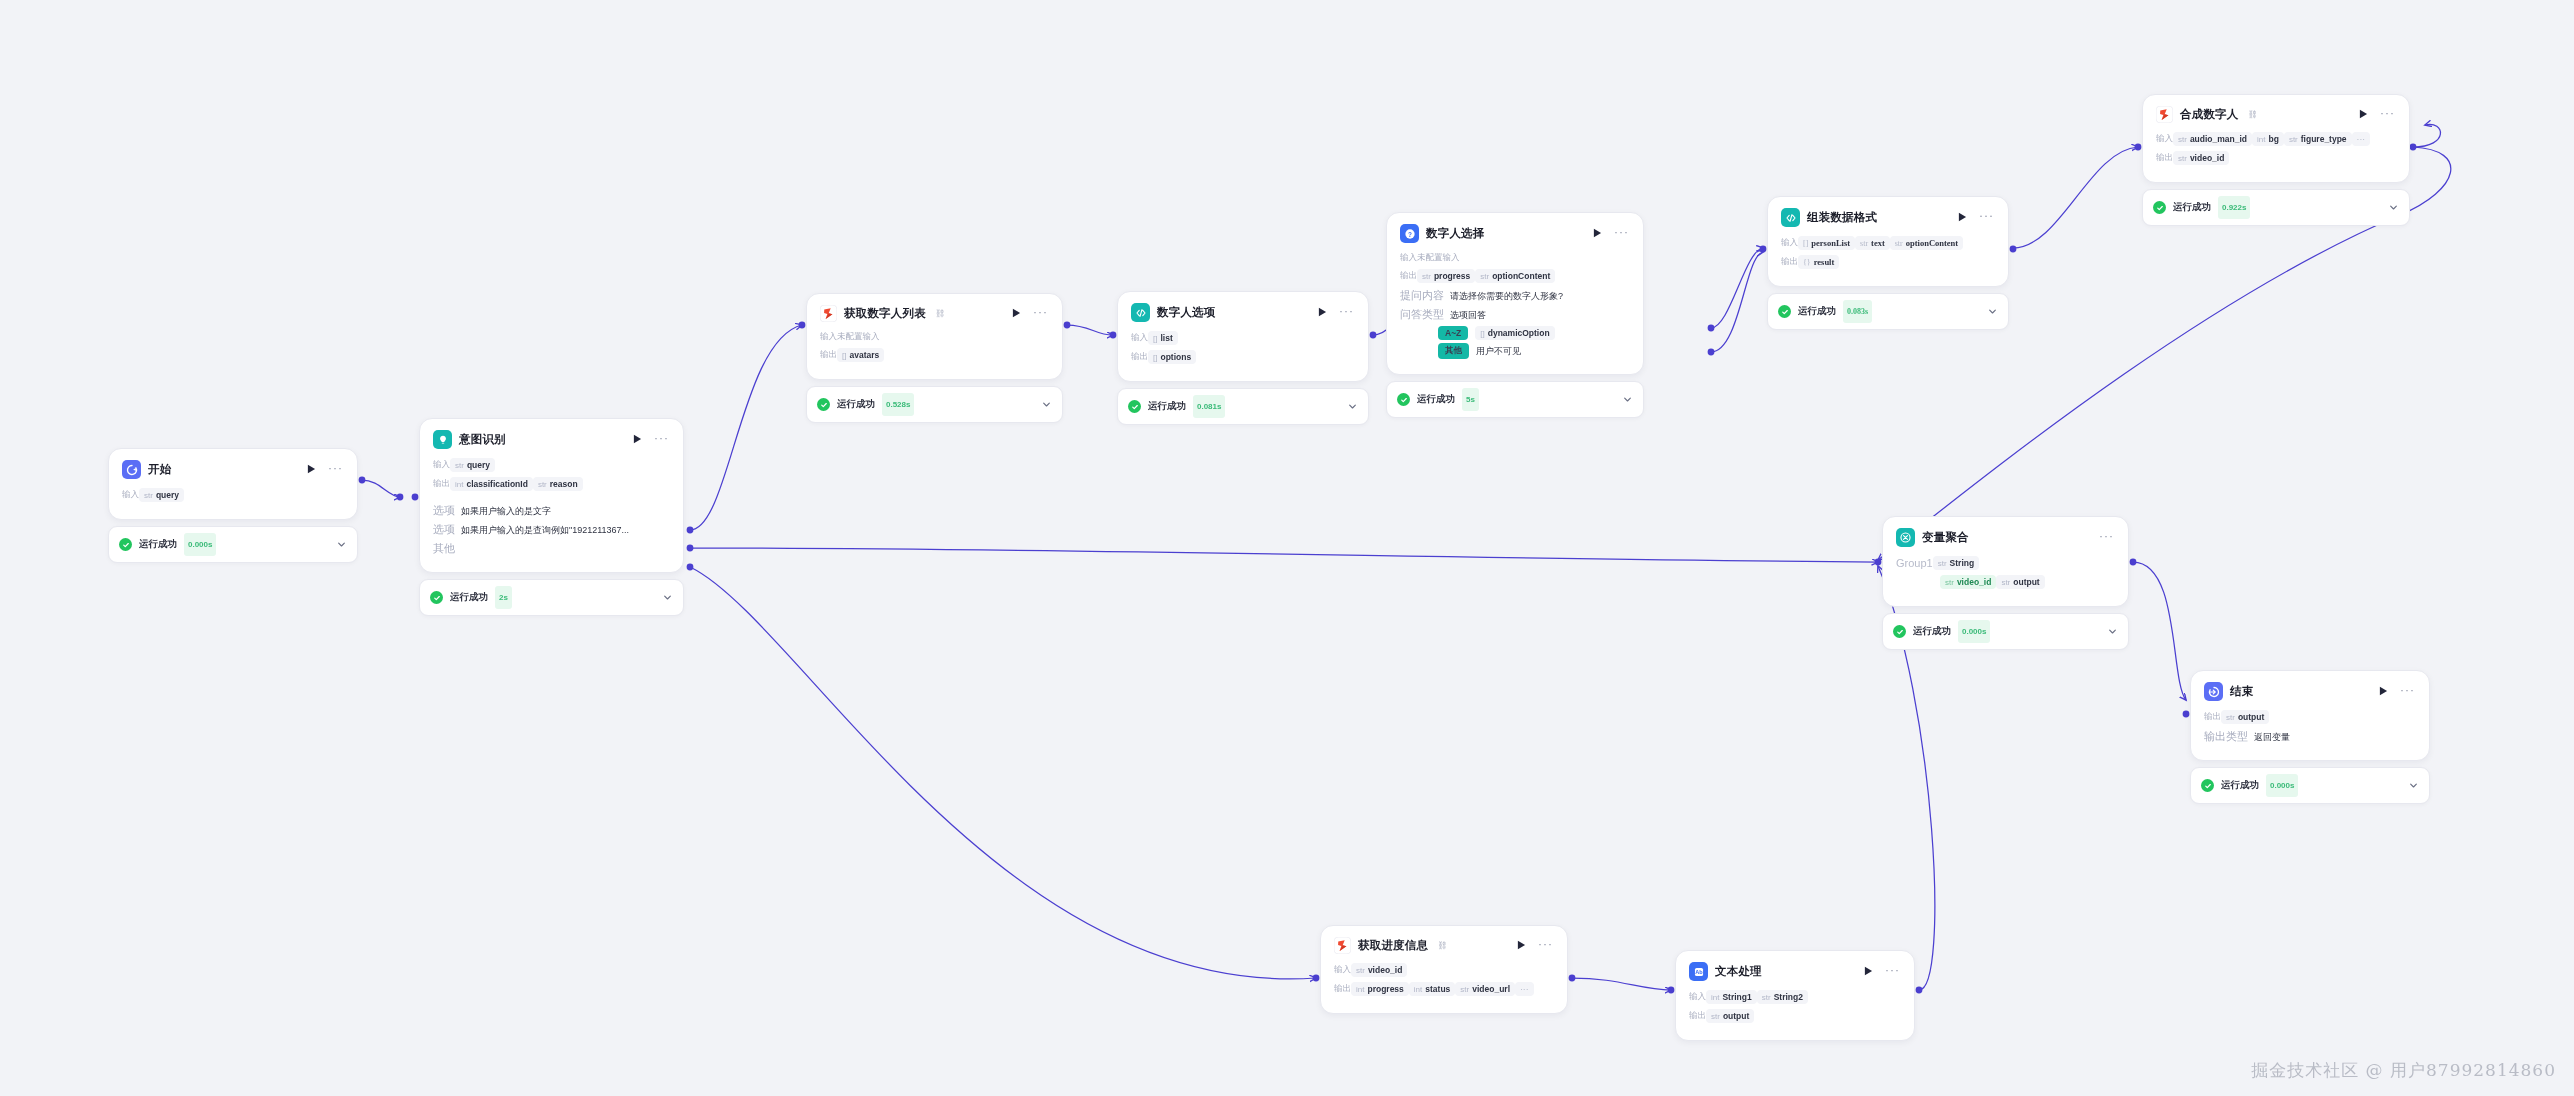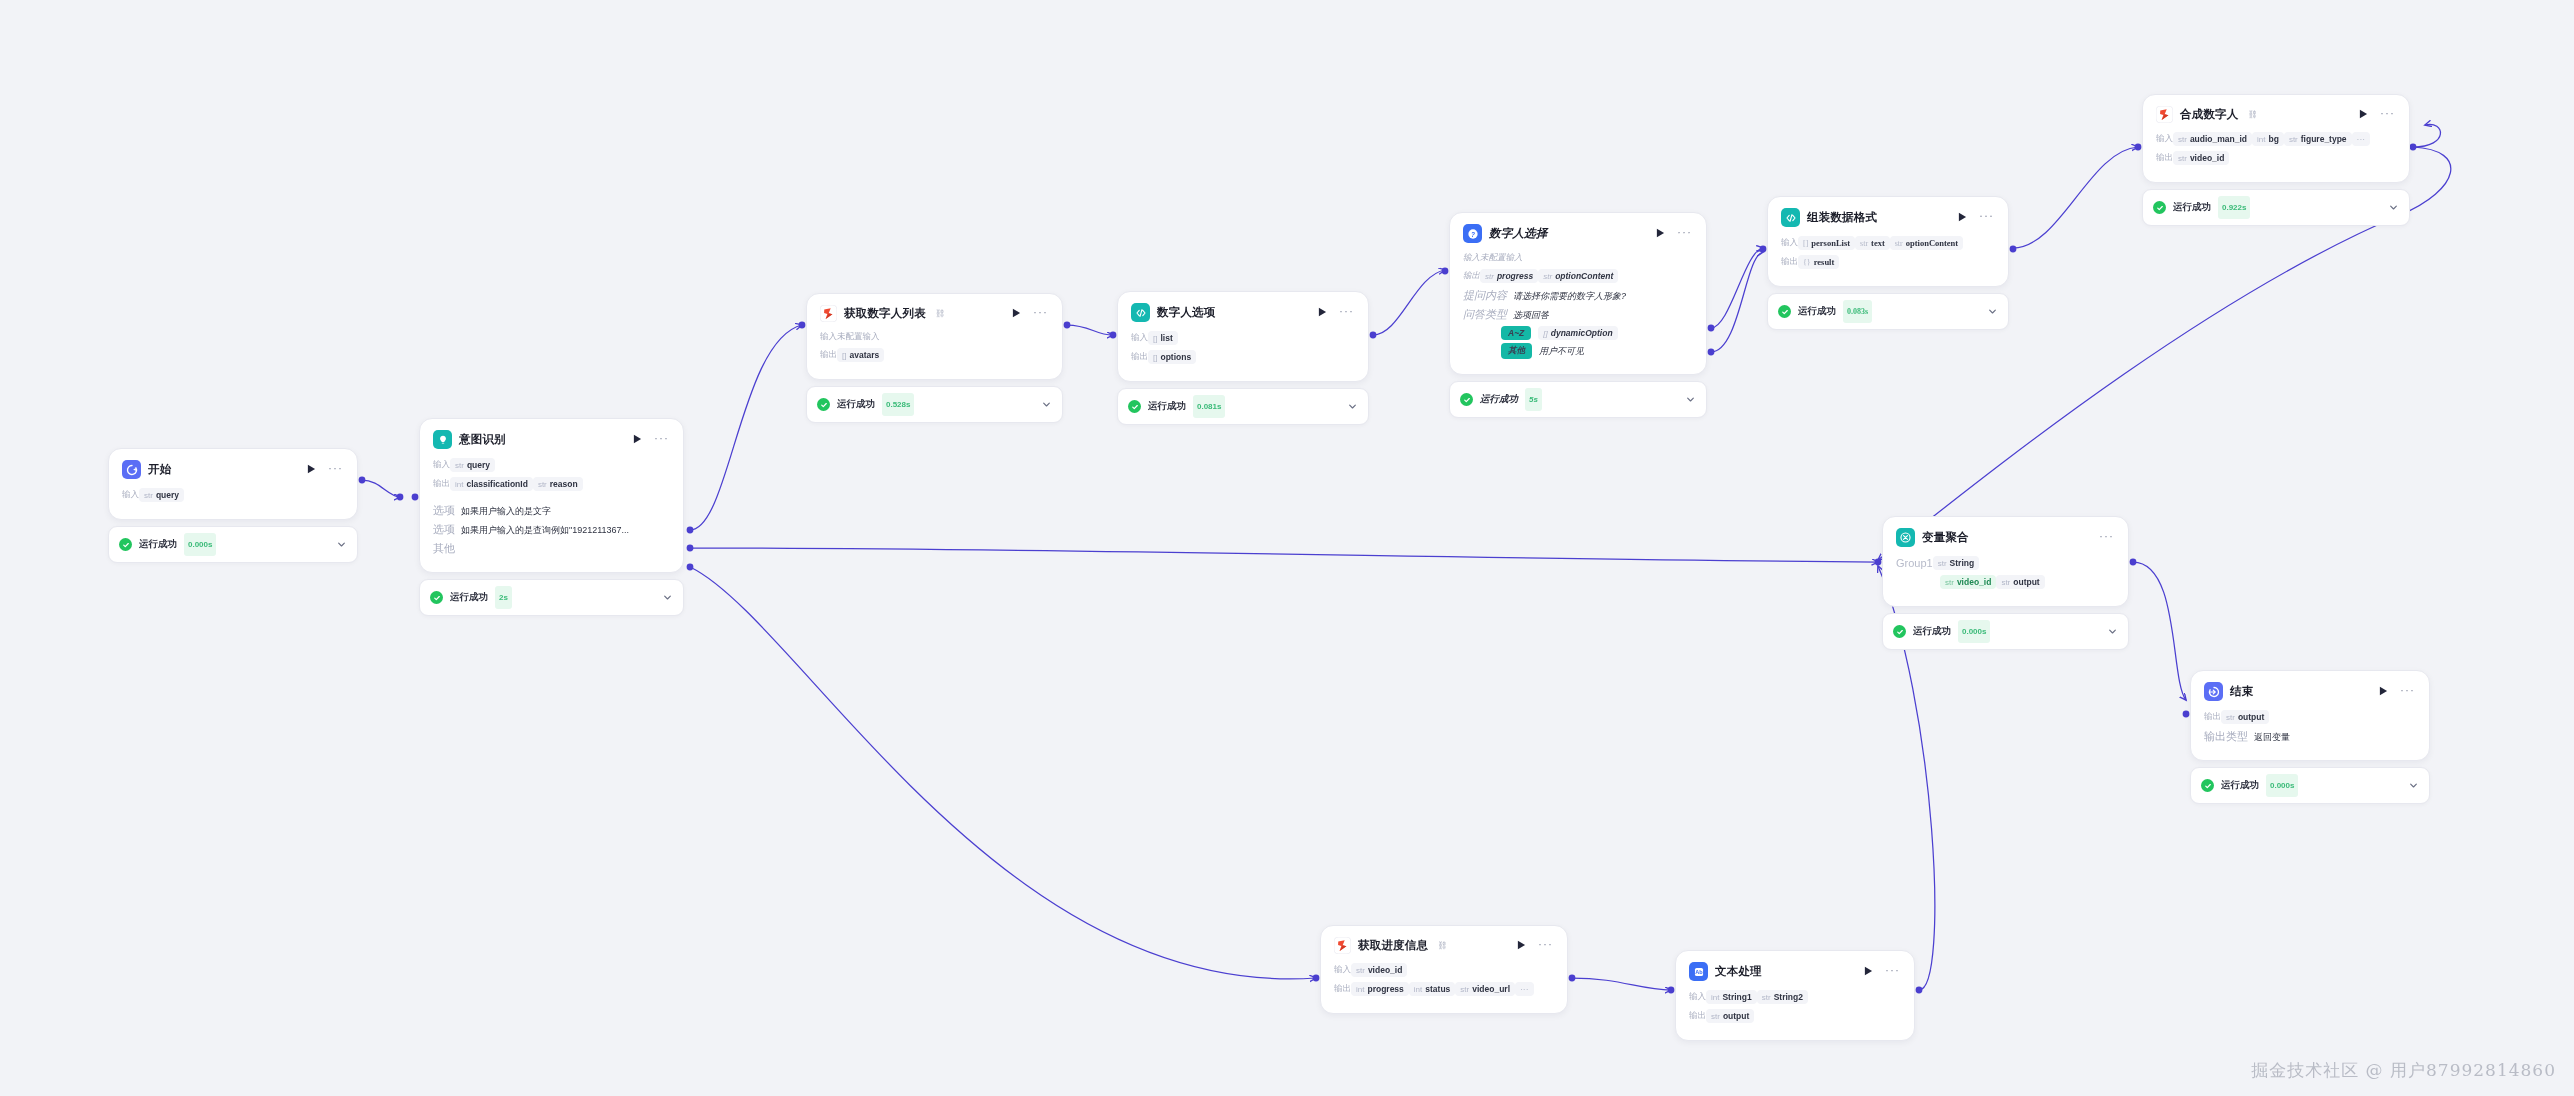--- a/index.html
+++ b/index.html
@@ -441,21 +441,21 @@
             </svg>
           </span>
           <span class="status-text">运行成功</span>
           <span class="status-time">0.081s</span>
           <span class="status-spacer"></span>
           <span><svg width="11" height="11" viewBox="0 0 14 14">
               <path d="M3.4 5.3 L7 8.9 L10.6 5.3" stroke="#6b7085" stroke-width="1.5" fill="none" stroke-linecap="round" stroke-linejoin="round"></path>
             </svg></span>
         </div>
       </div>
-      <div class="node" style="left: 1449px; top: 212px; width: 258px; font-style: italic;">
+      <div class="node" style="left: 1386px; top: 212px; width: 258px;">
         <div class="node-card">
           <div class="node-head">
             <span class="node-icon" style="background: rgb(59, 110, 245);">
               <svg width="12" height="12" viewBox="0 0 16 16">
                 <circle cx="8" cy="8" r="6.2" fill="#fff"></circle>
                 <text x="8" y="11.4" font-size="8.6" font-weight="bold" text-anchor="middle" fill="#3b6ef5" font-family="Liberation Sans, sans-serif">?</text>
               </svg>
             </span>
             <span class="node-title">数字人选择</span>
             <span class="head-spacer"></span>

